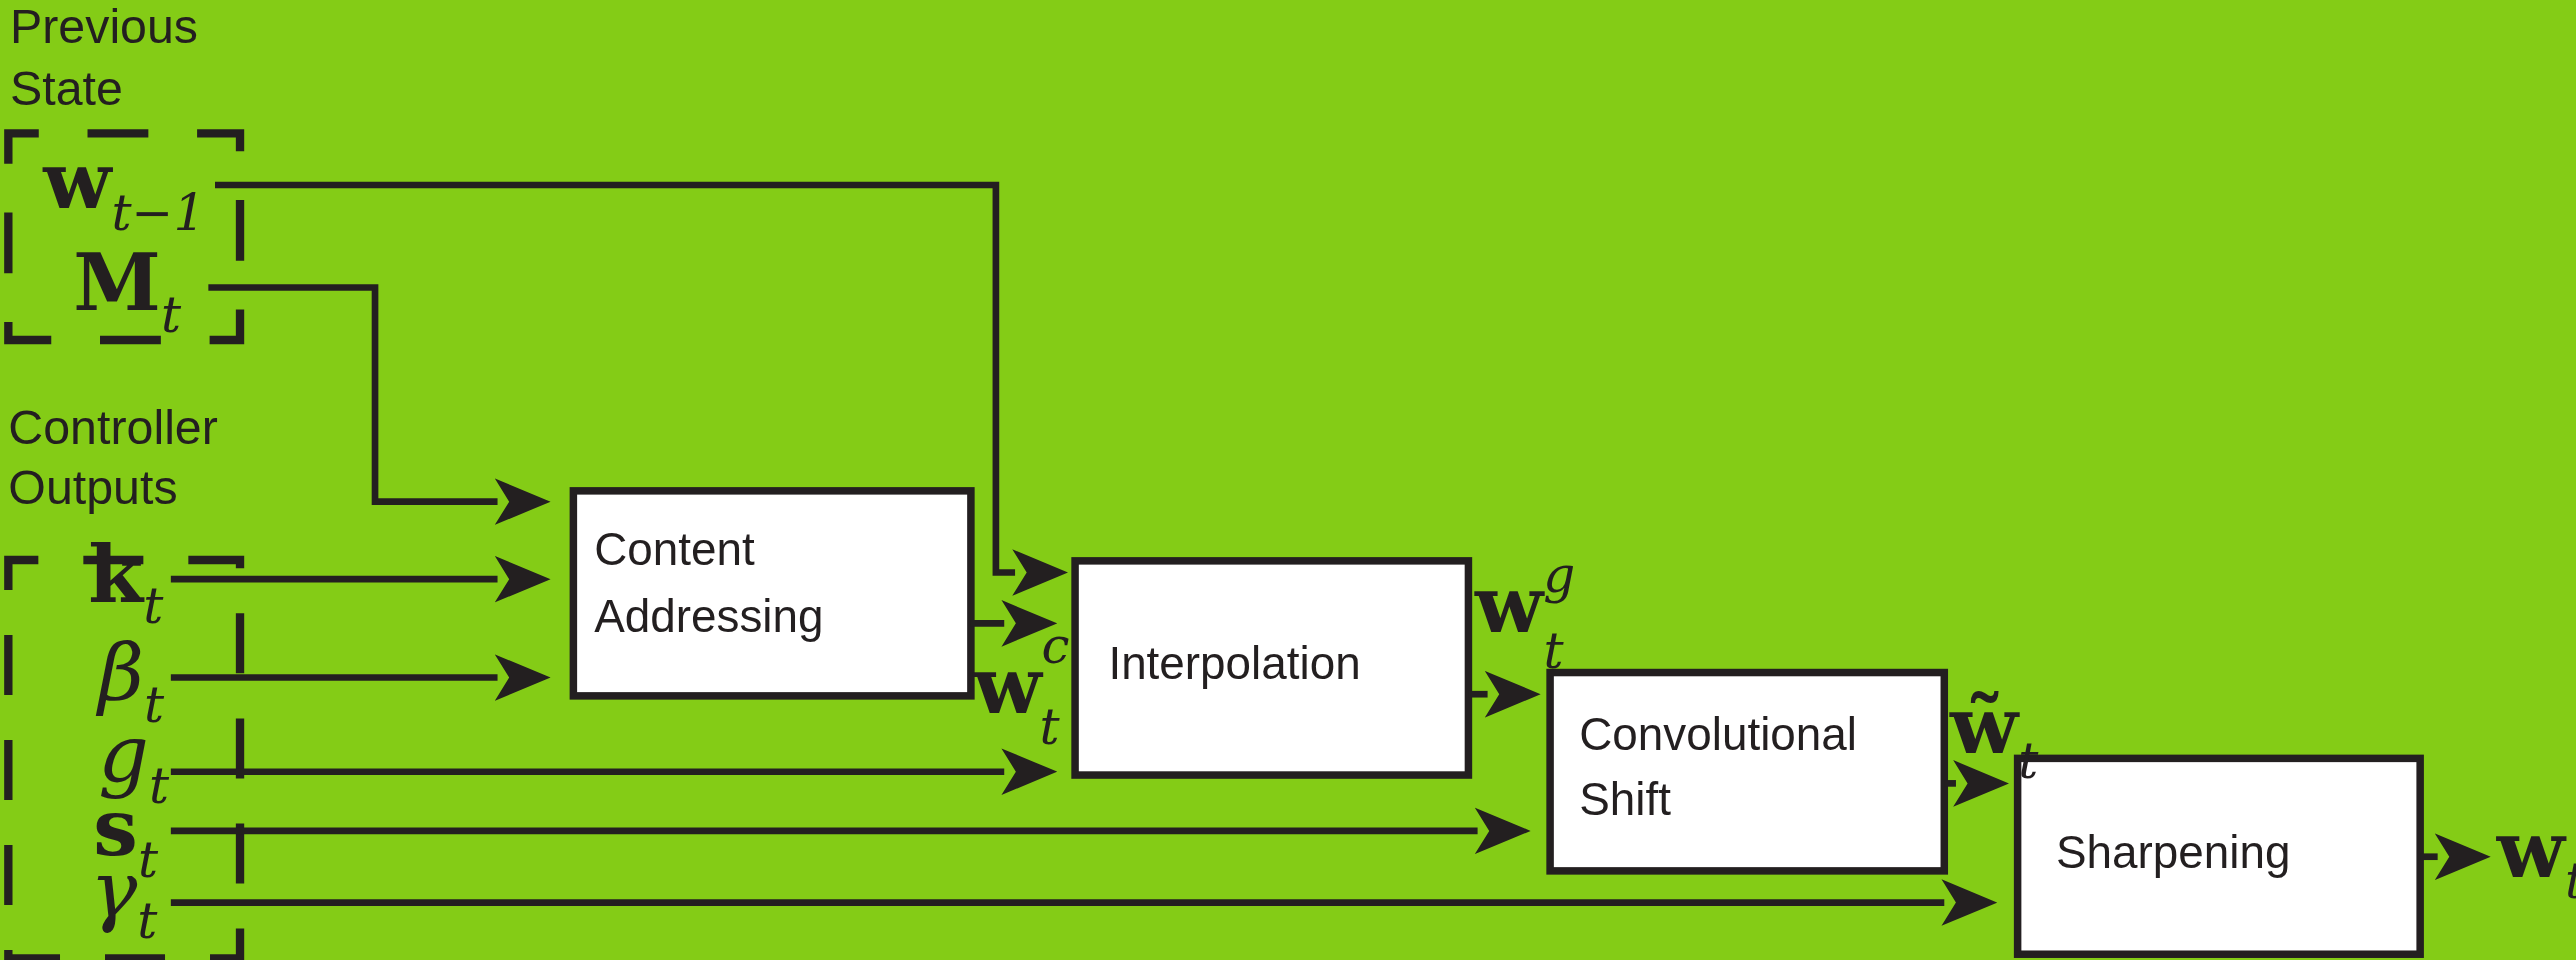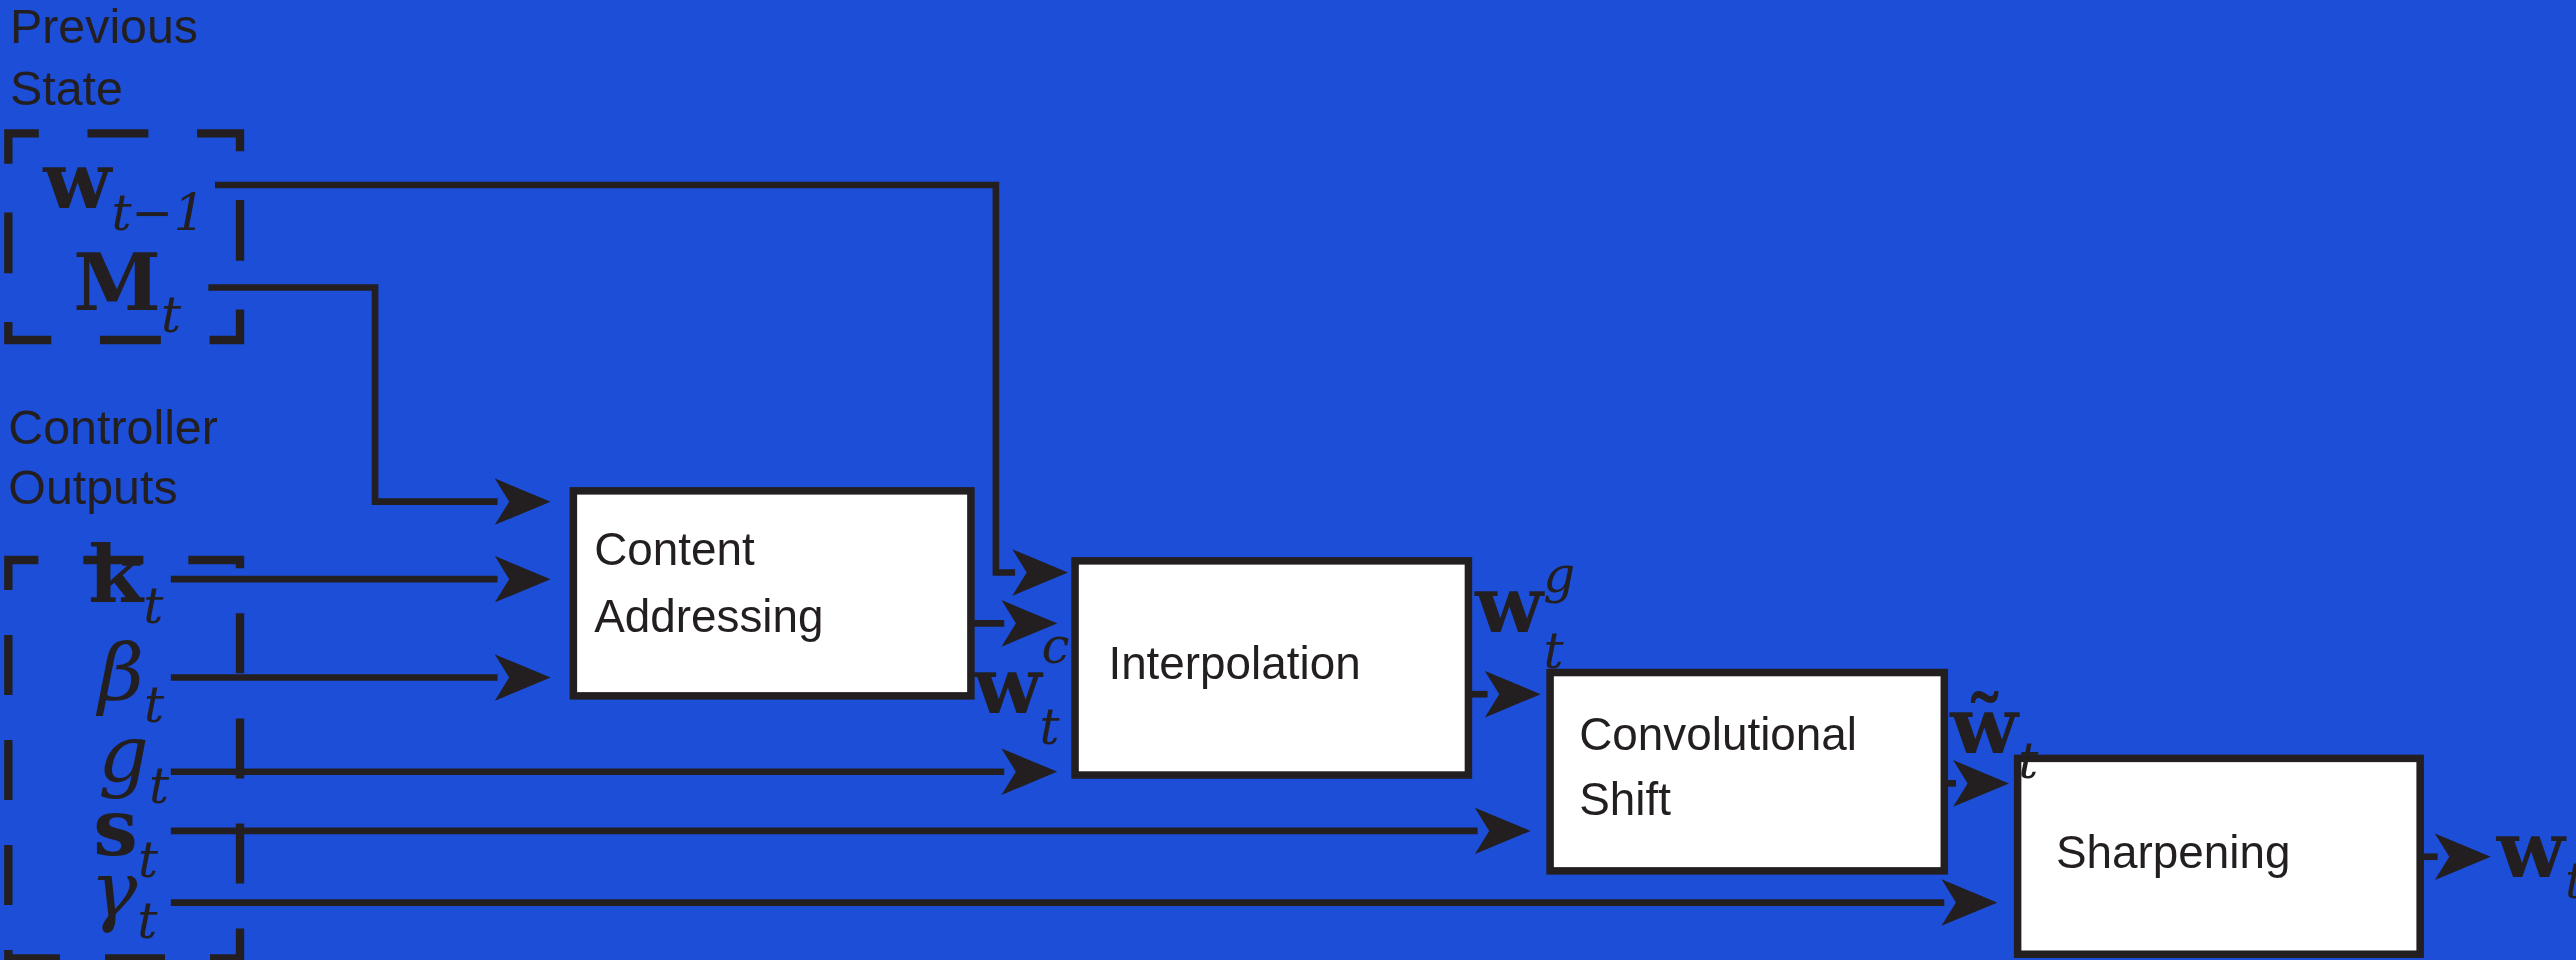--- a/index.html
+++ b/index.html
@@ -2,21 +2,21 @@
 <html style="font-size:13.3px"><head>
 <meta charset="utf-8">
 <style>
   html, body {
     margin: 0;
     padding: 0;
     background: #ffffff;
   }
   .figure-wrap {
     width: 100%;
-    background: #1d4ed8;
+    background: #84cc16;
   }
   svg { display: block; width: 100%; height: auto; }
 
   
   .hl {
     font-family: "Liberation Sans", sans-serif;
     font-size: 58px;
     fill: #231f20;
   }
   .bl {

